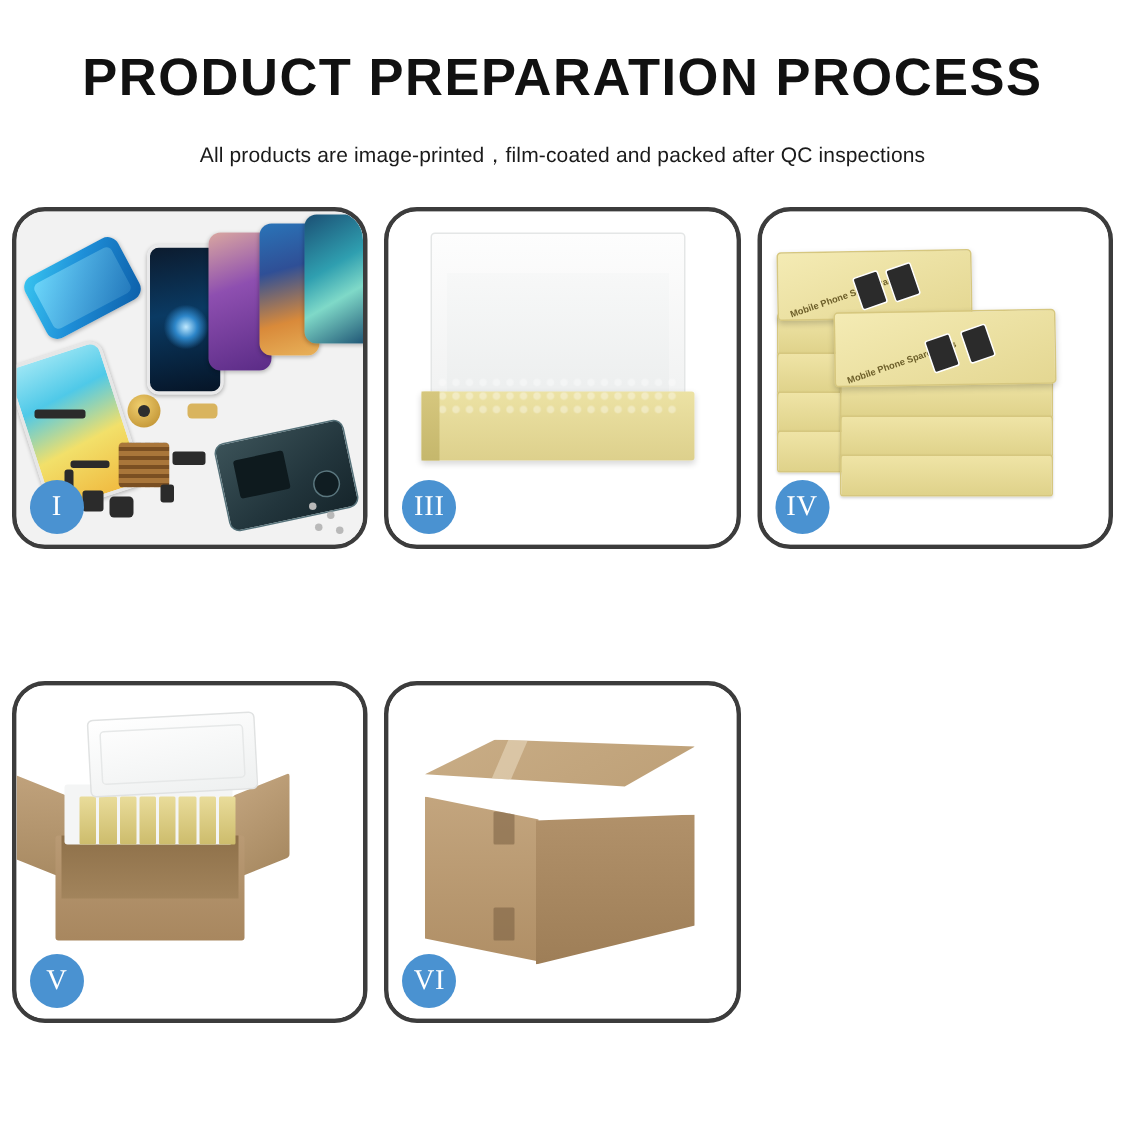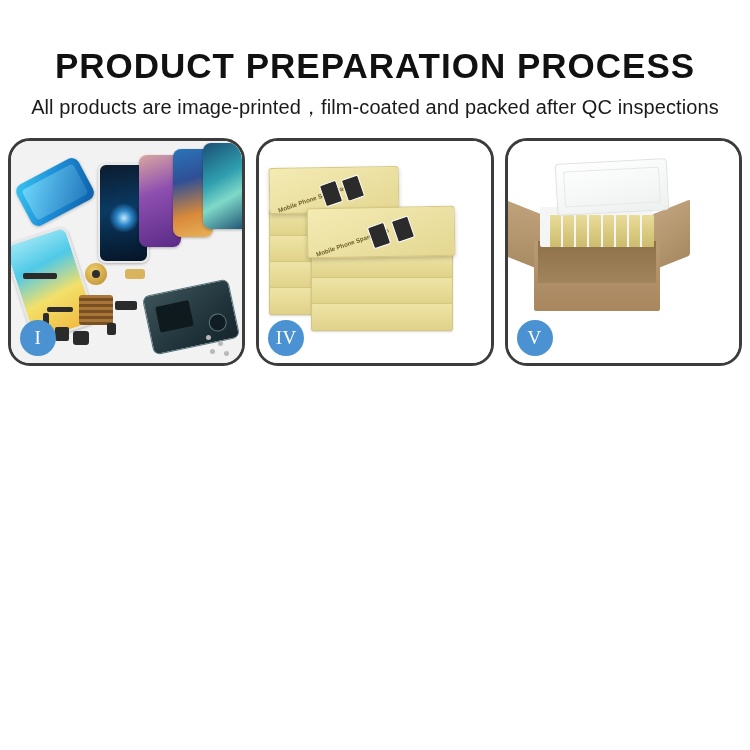--- a/index.html
+++ b/index.html
@@ -5,28 +5,28 @@
   html,body{margin:0;padding:0;}
   body{
     width:750px;height:750px;
     background:#ffffff;
     font-family:"Liberation Sans", sans-serif;
     overflow:hidden;
   }
   .page{position:relative;width:750px;height:750px;}
 
   
-  .header{text-align:center;padding-top:48px;}
+  .header{text-align:center;padding-top:34px;}
   .title{
     font-size:35px;font-weight:700;color:#111111;
     letter-spacing:1.0px;line-height:1;
     font-family:"Liberation Sans", sans-serif;
   }
   .subtitle{
-    margin-top:11px;font-size:20px;color:#1a1a1a;
+    margin-top:26px;font-size:14px;color:#1a1a1a;
     letter-spacing:.1px;font-weight:400;
   }
 
   
   .grid{
     position:absolute;left:8px;top:138px;
     width:734px;
     display:grid;
     grid-template-columns:repeat(3,1fr);
     grid-template-rows:228px 228px;
@@ -251,20 +251,27 @@
             <div class="screw" style="left:12px;top:6px;"></div>
             <div class="screw" style="left:4px;top:14px;"></div>
             <div class="screw" style="left:18px;top:16px;"></div>
           </div>
         </div>
       </div>
       <div class="badge">I</div>
     </div>
 
 
+    <div class="panel">
+      <div class="stage plain">
+        <div class="foamlid"></div>
+        <div class="boxlow"></div>
+      </div>
+      <div class="badge">III</div>
+    </div>
 
     <div class="panel">
       <div class="stage plain">
         <div class="stackwrap">
           <div class="sbox" style="left:2px;top:58px;width:118px;"></div>
           <div class="sbox" style="left:2px;top:84px;width:118px;"></div>
           <div class="sbox" style="left:2px;top:110px;width:118px;"></div>
           <div class="sbox" style="left:2px;top:136px;width:118px;"></div>
 
           <div class="slid" style="left:2px;top:16px;width:128px;height:44px;transform:rotate(-1deg);">
@@ -306,15 +313,30 @@
               <span></span>
                 <span></span>
             </div>
           </div>
           <div class="foamtop"></div>
         </div>
       </div>
       <div class="badge">V</div>
     </div>
 
+    <div class="panel">
+      <div class="stage plain">
+        <div class="bigbox">
+          <div class="bb-top">
+            <div class="tape"></div>
+          </div>
+          <div class="bb-left">
+            <div class="tab" style="left:46px;top:10px;"></div>
+            <div class="tab" style="left:46px;top:74px;"></div>
+          </div>
+          <div class="bb-right"></div>
+        </div>
+      </div>
+      <div class="badge">VI</div>
+    </div>
 
   </div>
 </div>
 
 </body></html>

